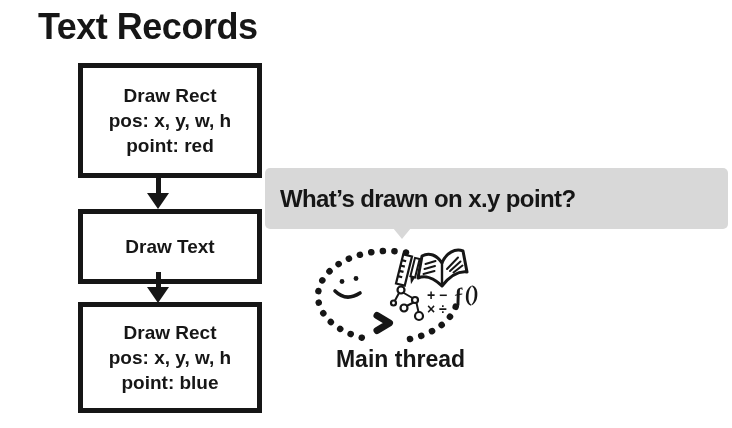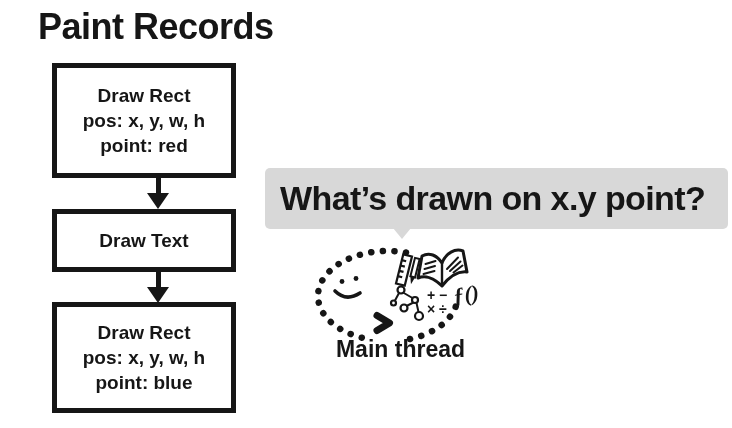--- a/index.html
+++ b/index.html
@@ -15,33 +15,33 @@
     overflow:hidden;
     font-family:"Liberation Sans", sans-serif;
     color:var(--ink,#161616);
   }
   .page-title{
     position:absolute;left:38px;top:6px;
     font-size:36px;font-weight:700;letter-spacing:-0.5px;
     color:var(--ink);
   }
   .flow-box{
-    position:absolute;left:52px;width:184px;
+    position:absolute;left:78px;width:184px;
     border:5px solid var(--ink);
     background:#fff;
     box-sizing:border-box;
     display:flex;flex-direction:column;align-items:center;justify-content:center;
     text-align:center;
   }
   .flow-box span{
     font-size:19px;font-weight:700;line-height:25px;color:var(--ink);
     white-space:nowrap;
   }
   .box-1{top:63px;height:115px;}
-  .box-2{top:209px;height:63px;}
+  .box-2{top:209px;height:75px;}
   .box-3{top:302px;height:111px;}
   .arrow{position:absolute;left:147px;width:22px;}
   .arrow .stem{
     margin:0 auto;width:5px;background:var(--ink);
   }
   .arrow .head{
     width:0;height:0;margin:0 auto;
     border-left:11px solid transparent;
     border-right:11px solid transparent;
     border-top:16px solid var(--ink);
@@ -49,46 +49,46 @@
   .arrow-1{top:178px;} .arrow-1 .stem{height:15px;}
   .arrow-2{top:272px;} .arrow-2 .stem{height:15px;}
   .speech-bubble{
     position:absolute;left:265px;top:168px;width:463px;height:61px;
     background:var(--bubble-bg,#d8d8d8);
     border-radius:5px;
     display:flex;align-items:center;
     box-sizing:border-box;padding-left:15px;
   }
   .speech-bubble span{
-    font-size:34px;font-weight:700;letter-spacing:-0.6px;color:var(--ink);
+    font-size:24px;font-weight:700;letter-spacing:-0.6px;color:var(--ink);
     white-space:nowrap;
   }
   .bubble-tail{
     position:absolute;left:393px;top:228px;
     width:0;height:0;
     border-left:9px solid transparent;
     border-right:9px solid transparent;
     border-top:11px solid var(--bubble-bg,#d8d8d8);
   }
   .doodle-svg{
     position:absolute;left:293px;top:238px;width:215px;height:112px;
     color:var(--ink);
   }
   .main-thread-label{
-    position:absolute;left:293px;top:336px;width:215px;
+    position:absolute;left:293px;top:346px;width:215px;
     text-align:center;
     font-size:23px;font-weight:700;color:var(--ink);
   }
 </style>
 </head>
 <body>
 
 <div class="stage">
 
-  <div class="page-title">Paint Records</div>
+  <div class="page-title">Text Records</div>
 
   <div class="flow-box box-1">
     <span>Draw Rect</span>
     <span>pos: x, y, w, h</span>
     <span>point: red</span>
   </div>
 
   <div class="arrow arrow-1">
     <div class="stem"></div>
     <div class="head"></div>

